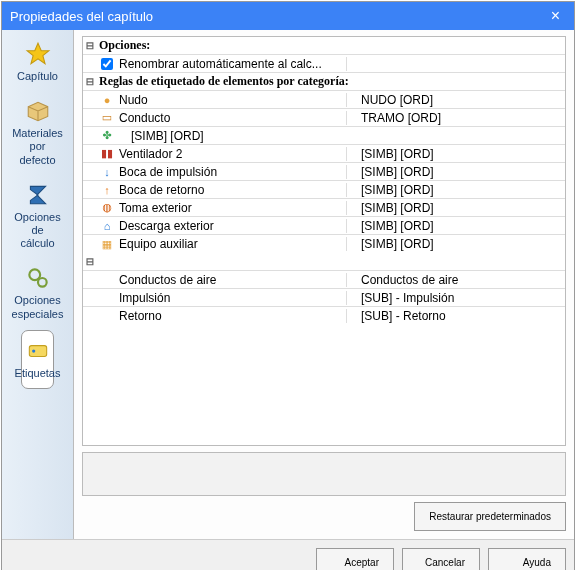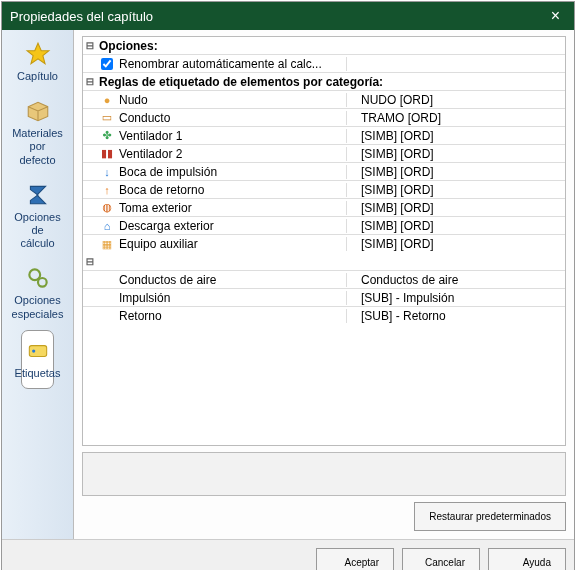--- a/index.html
+++ b/index.html
@@ -1,36 +1,36 @@
 <!DOCTYPE html>
 <html><head>
 <meta charset="utf-8">
 <style>
 * { box-sizing: border-box; margin: 0; padding: 0; }
 body { font-family: "Segoe UI", Tahoma, sans-serif; font-size: 12px; background: #fff; width: 576px; }
 .window { border: 1px solid #999; width: 574px; margin: 1px; }
-.titlebar { background: #14532d; color: #fff; height: 28px; display: flex; align-items: center; padding: 0 8px; justify-content: space-between; }
+.titlebar { background: #3b82f6; color: #fff; height: 28px; display: flex; align-items: center; padding: 0 8px; justify-content: space-between; }
 .titlebar-title { font-size: 13px; }
 .close-btn { color: #fff; font-size: 16px; cursor: pointer; padding: 0 6px; }
 .body { display: flex; background: #fdfdfd; }
 .sidebar { width: 72px; background: linear-gradient(to right, #e8f0f8, #d8e4f0); border-right: 1px solid #bbb; padding: 4px 16px; }
 .sidebar-item { display: flex; flex-direction: column; align-items: center; padding: 6px 2px 8px; cursor: pointer; text-align: center; line-height: 1.2; }
 .sidebar-item.active { background: #fff; border: 1px solid #999; border-radius: 7px; margin: 1px 3px; }
 .sidebar-item .icon { width: 28px; height: 28px; margin-bottom: 2px; display: flex; align-items: center; justify-content: center; }
 .sidebar-item span.lbl { font-size: 11px; color: #1a3d6b; }
 .main { flex: 1; padding: 6px 8px 8px; display: flex; flex-direction: column; }
 .grid { border: 1px solid #bbb; background: #fff; flex: 1; }
 .row { display: flex; border-bottom: 1px solid #ddd; min-height: 18px; align-items: center; }
 .row:last-child { border-bottom: none; }
 .section-row { font-weight: bold; background: #fff; }
 .exp { width: 14px; text-align: center; color: #666; font-size: 10px; cursor: pointer; }
 .icon-cell { width: 20px; text-align: center; font-size: 11px; }
 .name-cell { flex: 1; padding-left: 2px; border-right: 1px solid #ddd; white-space: nowrap; overflow: hidden; }
 .val-cell { width: 210px; padding-left: 6px; white-space: nowrap; overflow: hidden; margin-left: 8px; }
-.section-row .name-cell { border-right: none; }
+.section-row .name-cell { border-right: none; font-family: Liberation Serif, serif; }
 .checkbox-cell { width: 20px; display: flex; align-items: center; justify-content: center; }
 .cb { width: 12px; height: 12px; }
 .desc-box { border: 1px solid #bbb; background: #f2f2f2; height: 44px; margin-top: 6px; }
 .restore-row { display: flex; justify-content: flex-end; margin-top: 6px; }
 .btn { border: 1px solid #999; background: #f5f5f5; padding: 8px 14px; font-size: 10px; cursor: pointer; font-family: inherit; text-align: right; }
 .footer { background: #f0f0f0; border-top: 1px solid #ccc; padding: 8px; display: flex; justify-content: flex-end; gap: 8px; }
 .footer .btn { min-width: 78px; }
 .spacer-rows { height: 120px; }
 </style>
 </head>
@@ -117,21 +117,20 @@
             </div>
             <div class="row">
               <span class="exp"></span>
               <span class="icon-cell" style="color:#d08830">▭</span>
               <span class="name-cell">Conducto</span>
               <span class="val-cell">TRAMO [ORD]</span>
             </div>
             <div class="row">
               <span class="exp"></span>
               <span class="icon-cell" style="color:#3aa655">✤</span>
-              <span class="name-cell">Ventilador 1</span>
               <span class="val-cell">[SIMB] [ORD]</span>
             </div>
             <div class="row">
               <span class="exp"></span>
               <span class="icon-cell" style="color:#c0392b">▮▮</span>
               <span class="name-cell">Ventilador 2</span>
               <span class="val-cell">[SIMB] [ORD]</span>
             </div>
             <div class="row">
               <span class="exp"></span>

